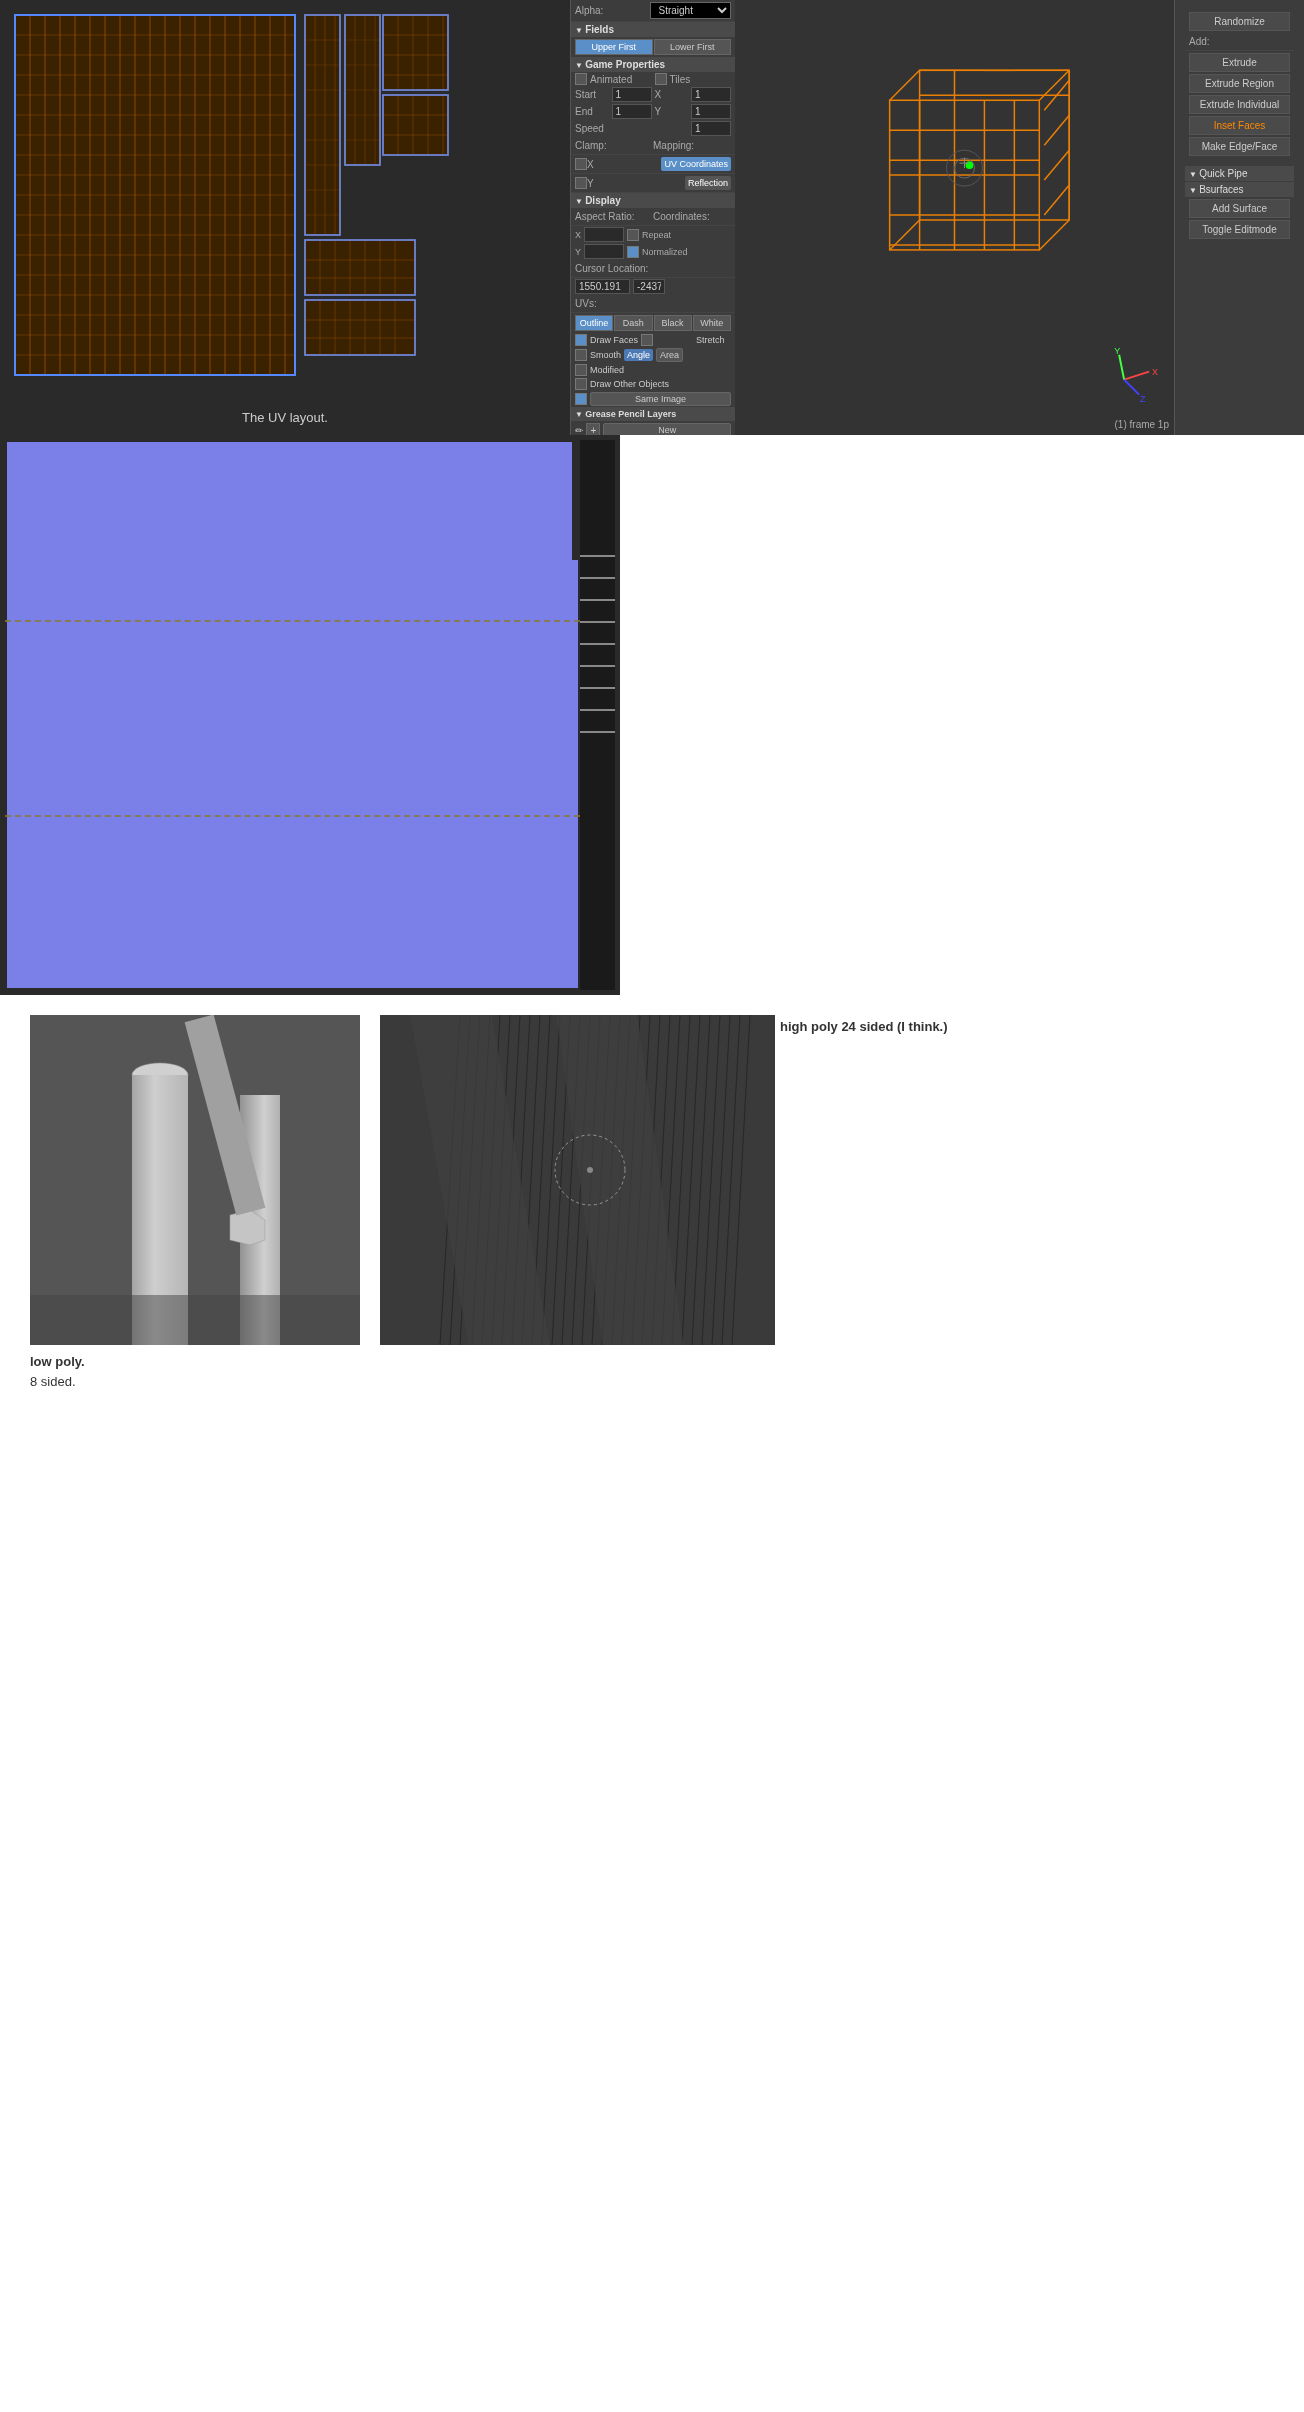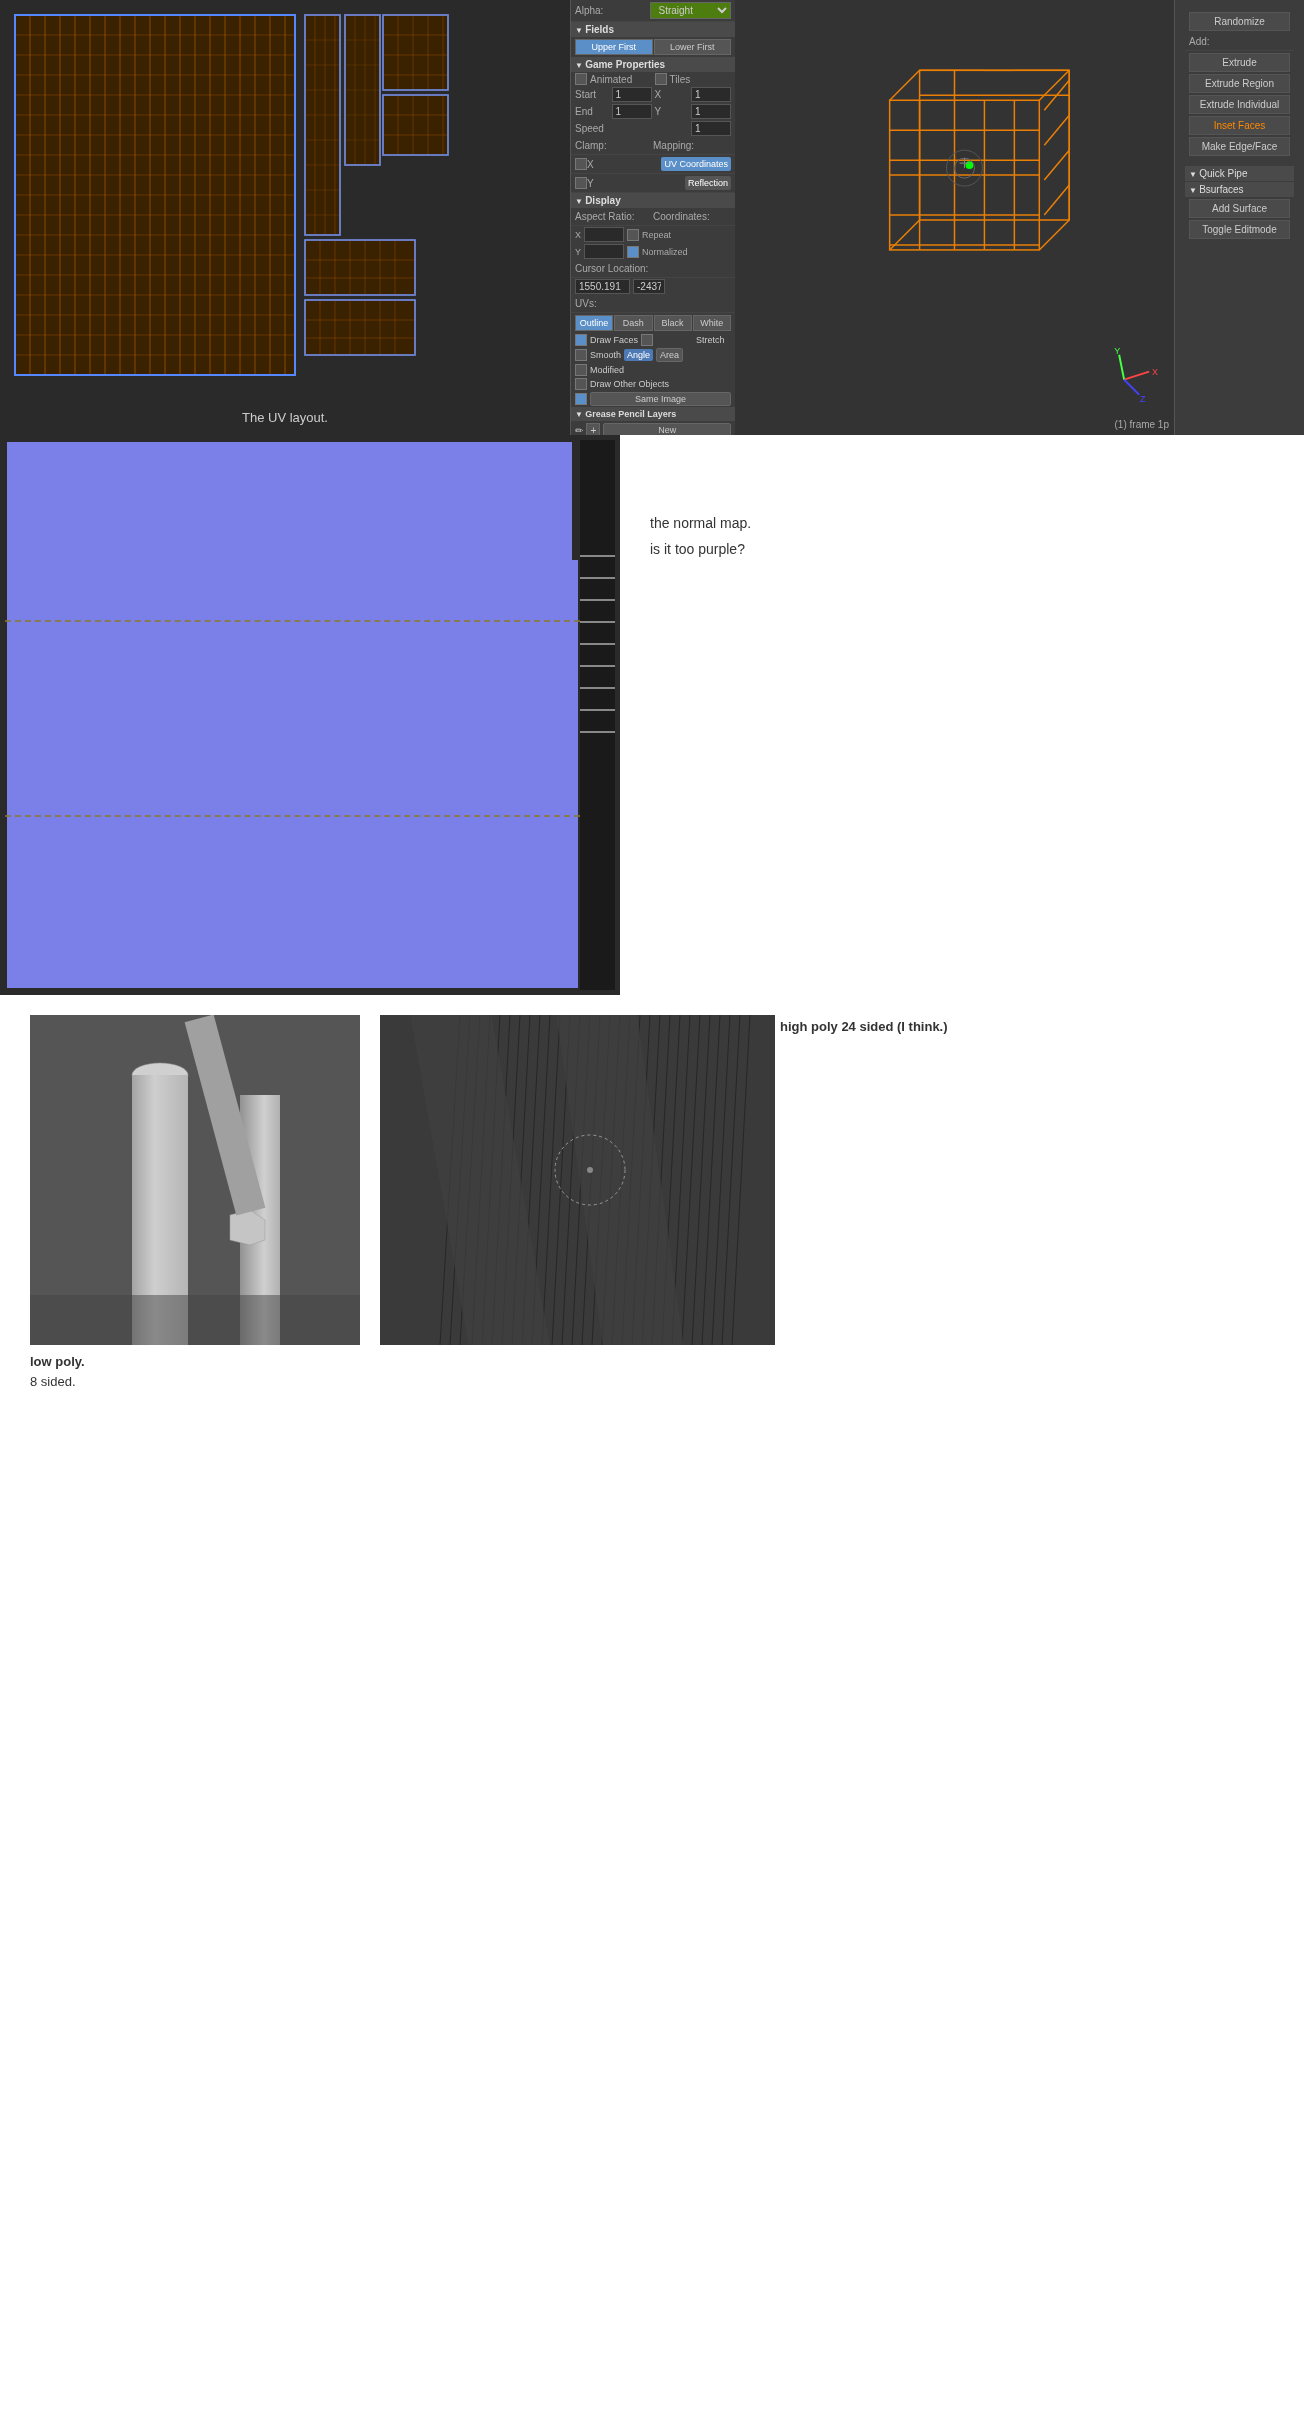--- a/index.html
+++ b/index.html
@@ -291,21 +291,21 @@
     
     .alpha-row {
       display: flex;
       align-items: center;
       padding: 2px 4px;
       gap: 3px;
       border-bottom: 1px solid #444;
     }
 
     .select-like {
-      background: #4d7c0f;
+      background: #000000;
       color: #ccc;
       border: 1px solid #666;
       padding: 1px 4px;
       font-size: 10px;
       flex: 1;
     }
 
     .tabs-row {
       display: flex;
       gap: 1px;
@@ -756,24 +756,20 @@
         <div style="height:2px;background:#888;margin-bottom:20px;"></div>
         <div style="height:2px;background:#888;margin-bottom:20px;"></div>
         <div style="height:2px;background:#888;margin-bottom:20px;"></div>
         <div style="height:2px;background:#888;margin-bottom:20px;"></div>
         <div style="height:2px;background:#888;margin-bottom:20px;"></div>
         <div style="height:2px;background:#888;margin-bottom:20px;"></div>
         <div style="height:2px;background:#888;margin-bottom:20px;"></div>
         <div style="height:2px;background:#888;"></div>
       </div>
     </div>
-  </div>
-  <div class="normal-map-text-area">
-    <p class="normal-map-title">the normal map.</p>
-    <p class="normal-map-question">is it too purple?</p>
   </div>
 </div>
 
 <div class="bottom-section">
 
   <div class="render-block-left">
     <div class="render-image-low">
       <svg width="330" height="330" viewBox="0 0 330 330" xmlns="http://www.w3.org/2000/svg">
         <rect width="330" height="330" fill="#555"></rect>
 

